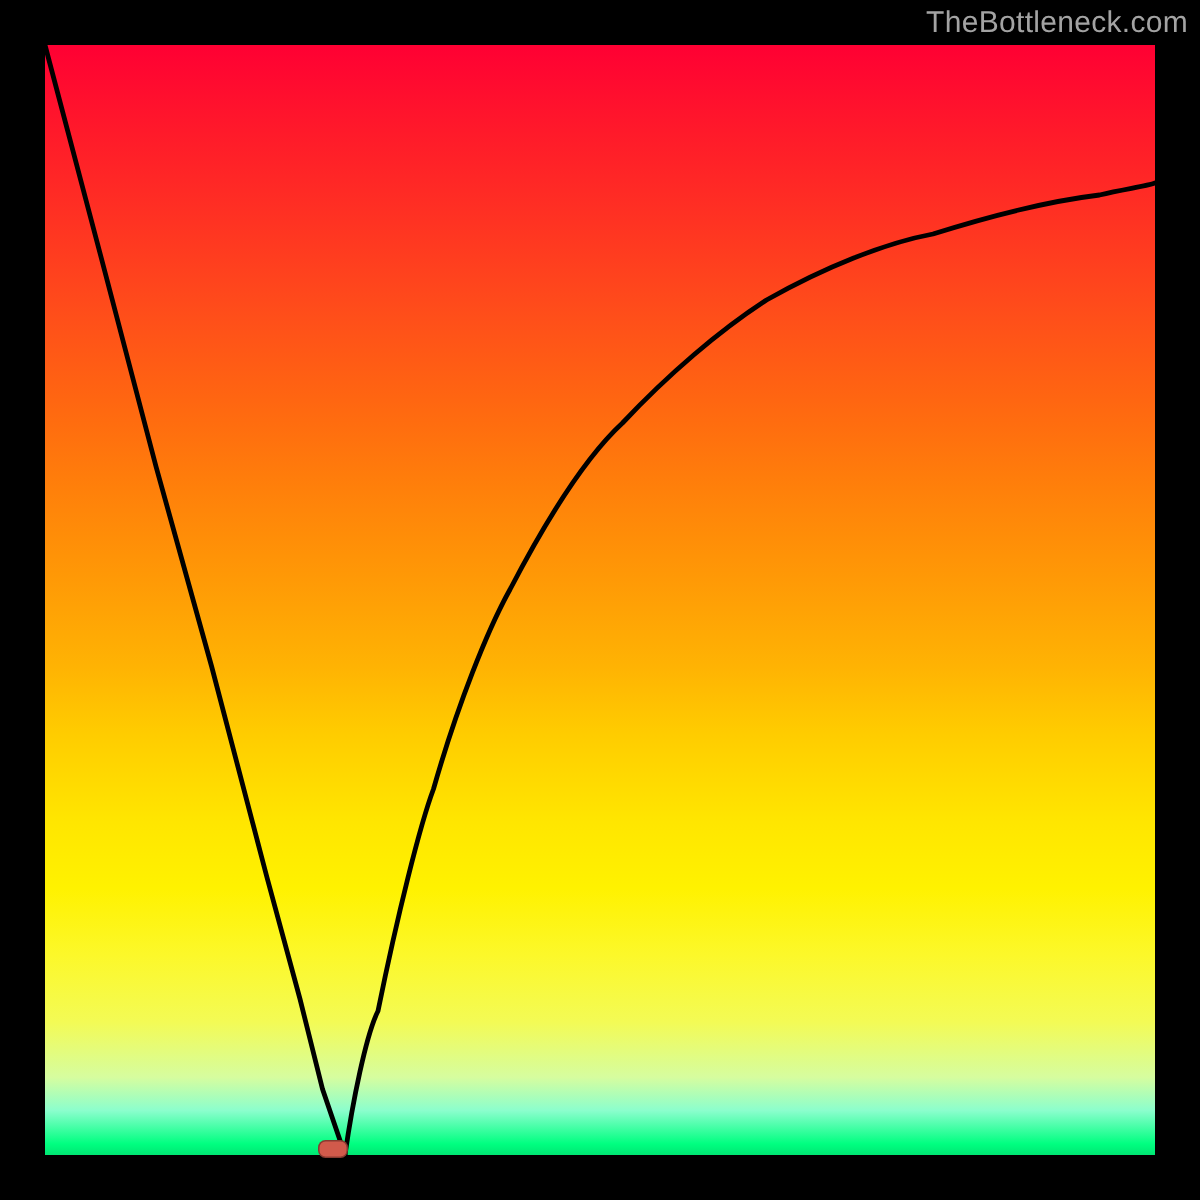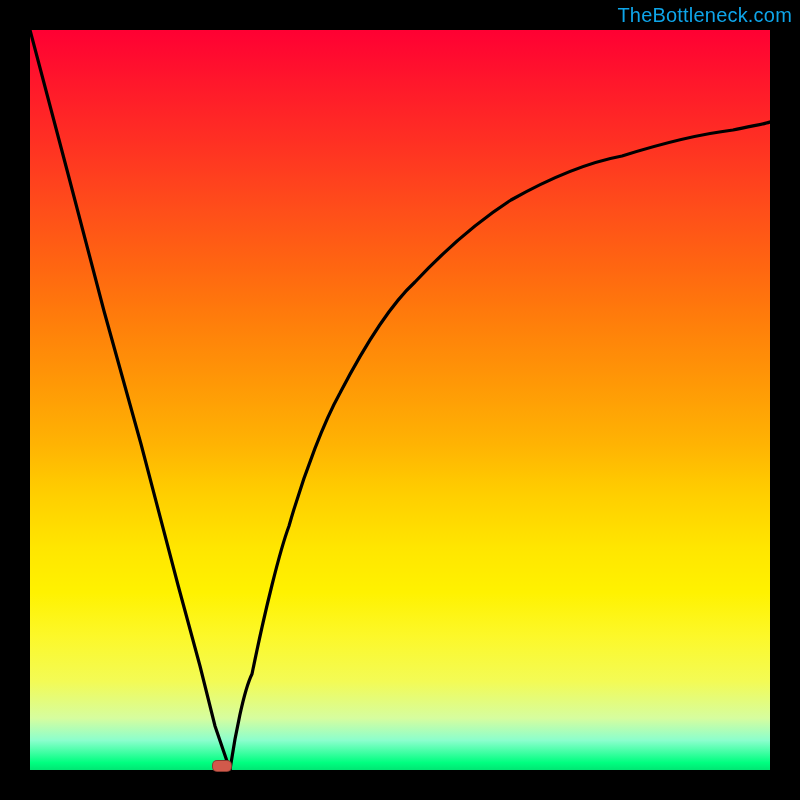--- a/index.html
+++ b/index.html
@@ -42,21 +42,21 @@
       #d6fd9f 93%,
       #8bfecd 96%,
       #00ff80 99%,
       #00e673 100%
     );
   }
   .watermark {
     position: absolute;
     top: 4px;
     right: 8px;
-    color: #0ea5e9;
+    color: #a3a3a3;
     font-size: 20px;
     letter-spacing: 0.2px;
     z-index: 5;
     user-select: none;
   }
   svg.curves {
     position: absolute;
     left: 0;
     top: 0;
     width: 740px;

